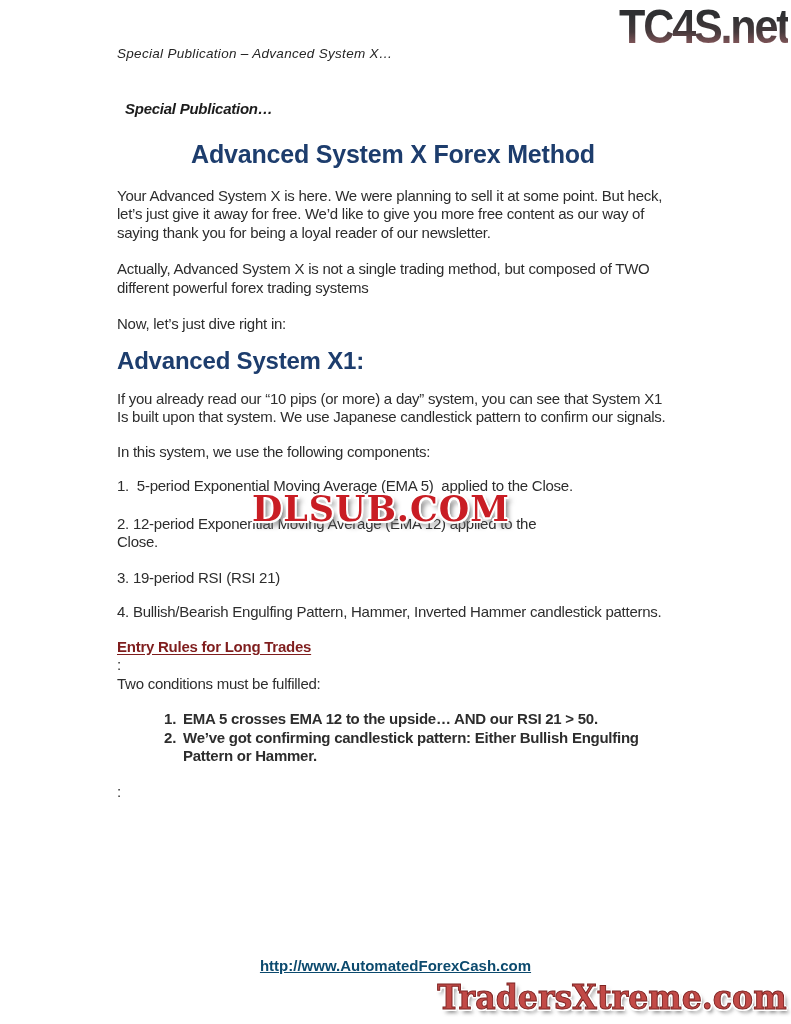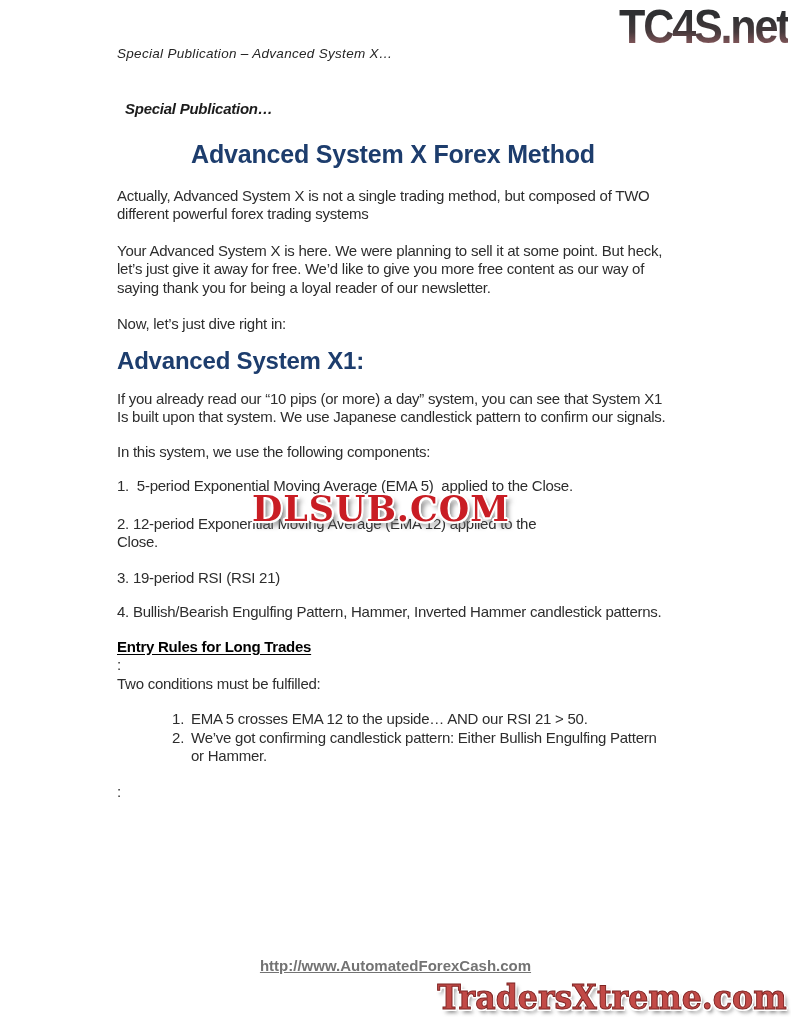--- a/index.html
+++ b/index.html
@@ -36,44 +36,44 @@
   }
   .body-p { margin: 18px 0 0; }
   .section-heading { margin: 16px 0 0; color: #1d3d6d; font-size: 24px; line-height: 22px; font-weight: bold; letter-spacing: -0.2px; }
   .timeframe-p { margin: 15px 0 0; }
   .components-intro { margin: 16px 0 16px; }
   .component { margin: 16px 0 0; white-space: pre-wrap; }
   .component.c2 { margin-top: 19px; }
   .component.c3 { margin-top: 17px; }
   .rules-heading {
     margin: 16px 0 0; font-size: 15px; line-height: 18.5px; font-weight: bold;
-    color: #000000; text-decoration: underline; text-underline-offset: 2px; display: inline-block;
+    color: #7f1d1d; text-decoration: underline; text-underline-offset: 2px; display: inline-block;
   }
   .colon-line { margin: 0; }
   .conditions-intro { margin: 0; }
-  .conditions-list { margin: 17px 8px 0; padding: 0 0 0 63px; }
+  .conditions-list { margin: 17px 0 0; padding: 0 0 0 63px; font-weight: bold; }
   .conditions-list li { padding-left: 3px; margin: 0; }
   .colon-end { margin: 17px 0 0; }
 
   
   .watermark {
     position: absolute; left: 252px; top: 486px;
     font-family: "DejaVu Serif", serif; font-weight: bold;
     font-size: 36px; line-height: 44px; letter-spacing: 1px;
     color: #c91d24; transform: scaleX(.97); transform-origin: 0 50%;
     text-shadow:
       -2px 0 0 #fff, 2px 0 0 #fff, 0 -2px 0 #fff, 0 2px 0 #fff,
       -1.5px -1.5px 0 #fff, 1.5px -1.5px 0 #fff, -1.5px 1.5px 0 #fff, 1.5px 1.5px 0 #fff,
       4px 5px 5px rgba(110,110,110,.85);
   }
 
   
   .footer-link-row { position: absolute; left: 0; right: 0; top: 957px; text-align: center; }
   .footer-link {
-    color: #737373; font-weight: bold; font-size: 15px; letter-spacing: 0;
+    color: #0c4a6e; font-weight: bold; font-size: 15px; letter-spacing: 0;
     text-decoration: underline; cursor: pointer;
   }
   .tx-logo {
     position: absolute; right: 4px; top: 976px;
     font-family: "DejaVu Serif", serif; font-weight: bold;
     font-size: 34px; line-height: 42px; letter-spacing: 0;
     color: #c24a47; -webkit-text-stroke: 1px #7e2423;
     transform: scaleX(.93); transform-origin: 100% 50%;
     text-shadow:
       -2px 0 0 #fff, 2px 0 0 #fff, 0 -2px 0 #fff, 0 2px 0 #fff,
@@ -88,23 +88,23 @@
 
   <div class="running-title">Special Publication – Advanced System X…</div>
 
   <div class="tc4s-logo">TC4S.net</div>
 
   <div class="content">
     <p class="intro-label">Special Publication…</p>
 
     <h1 class="doc-title">Advanced System X Forex Method</h1>
 
+    <p class="body-p">Your Advanced System X is here. We were planning to sell it at some point. But heck, let’s just give it away for free. We’d like to give you more free content as our way of saying thank you for being a loyal reader of our newsletter.</p>
+
     <p class="body-p">Actually, Advanced System X is not a single trading method, but composed of TWO different powerful forex trading systems</p>
-
-    <p class="body-p">Your Advanced System X is here. We were planning to sell it at some point. But heck, let’s just give it away for free. We’d like to give you more free content as our way of saying thank you for being a loyal reader of our newsletter.</p>
 
     <p class="body-p">Now, let’s just dive right in:</p>
 
     <h2 class="section-heading">Advanced System X1:</h2>
 
 
     <p class="body-p">If you already read our “10 pips (or more) a day” system, you can see that System X1 Is built upon that system. We use Japanese candlestick pattern to confirm our signals.</p>
 
     <p class="body-p components-intro">In this system, we use the following components:</p>
 

